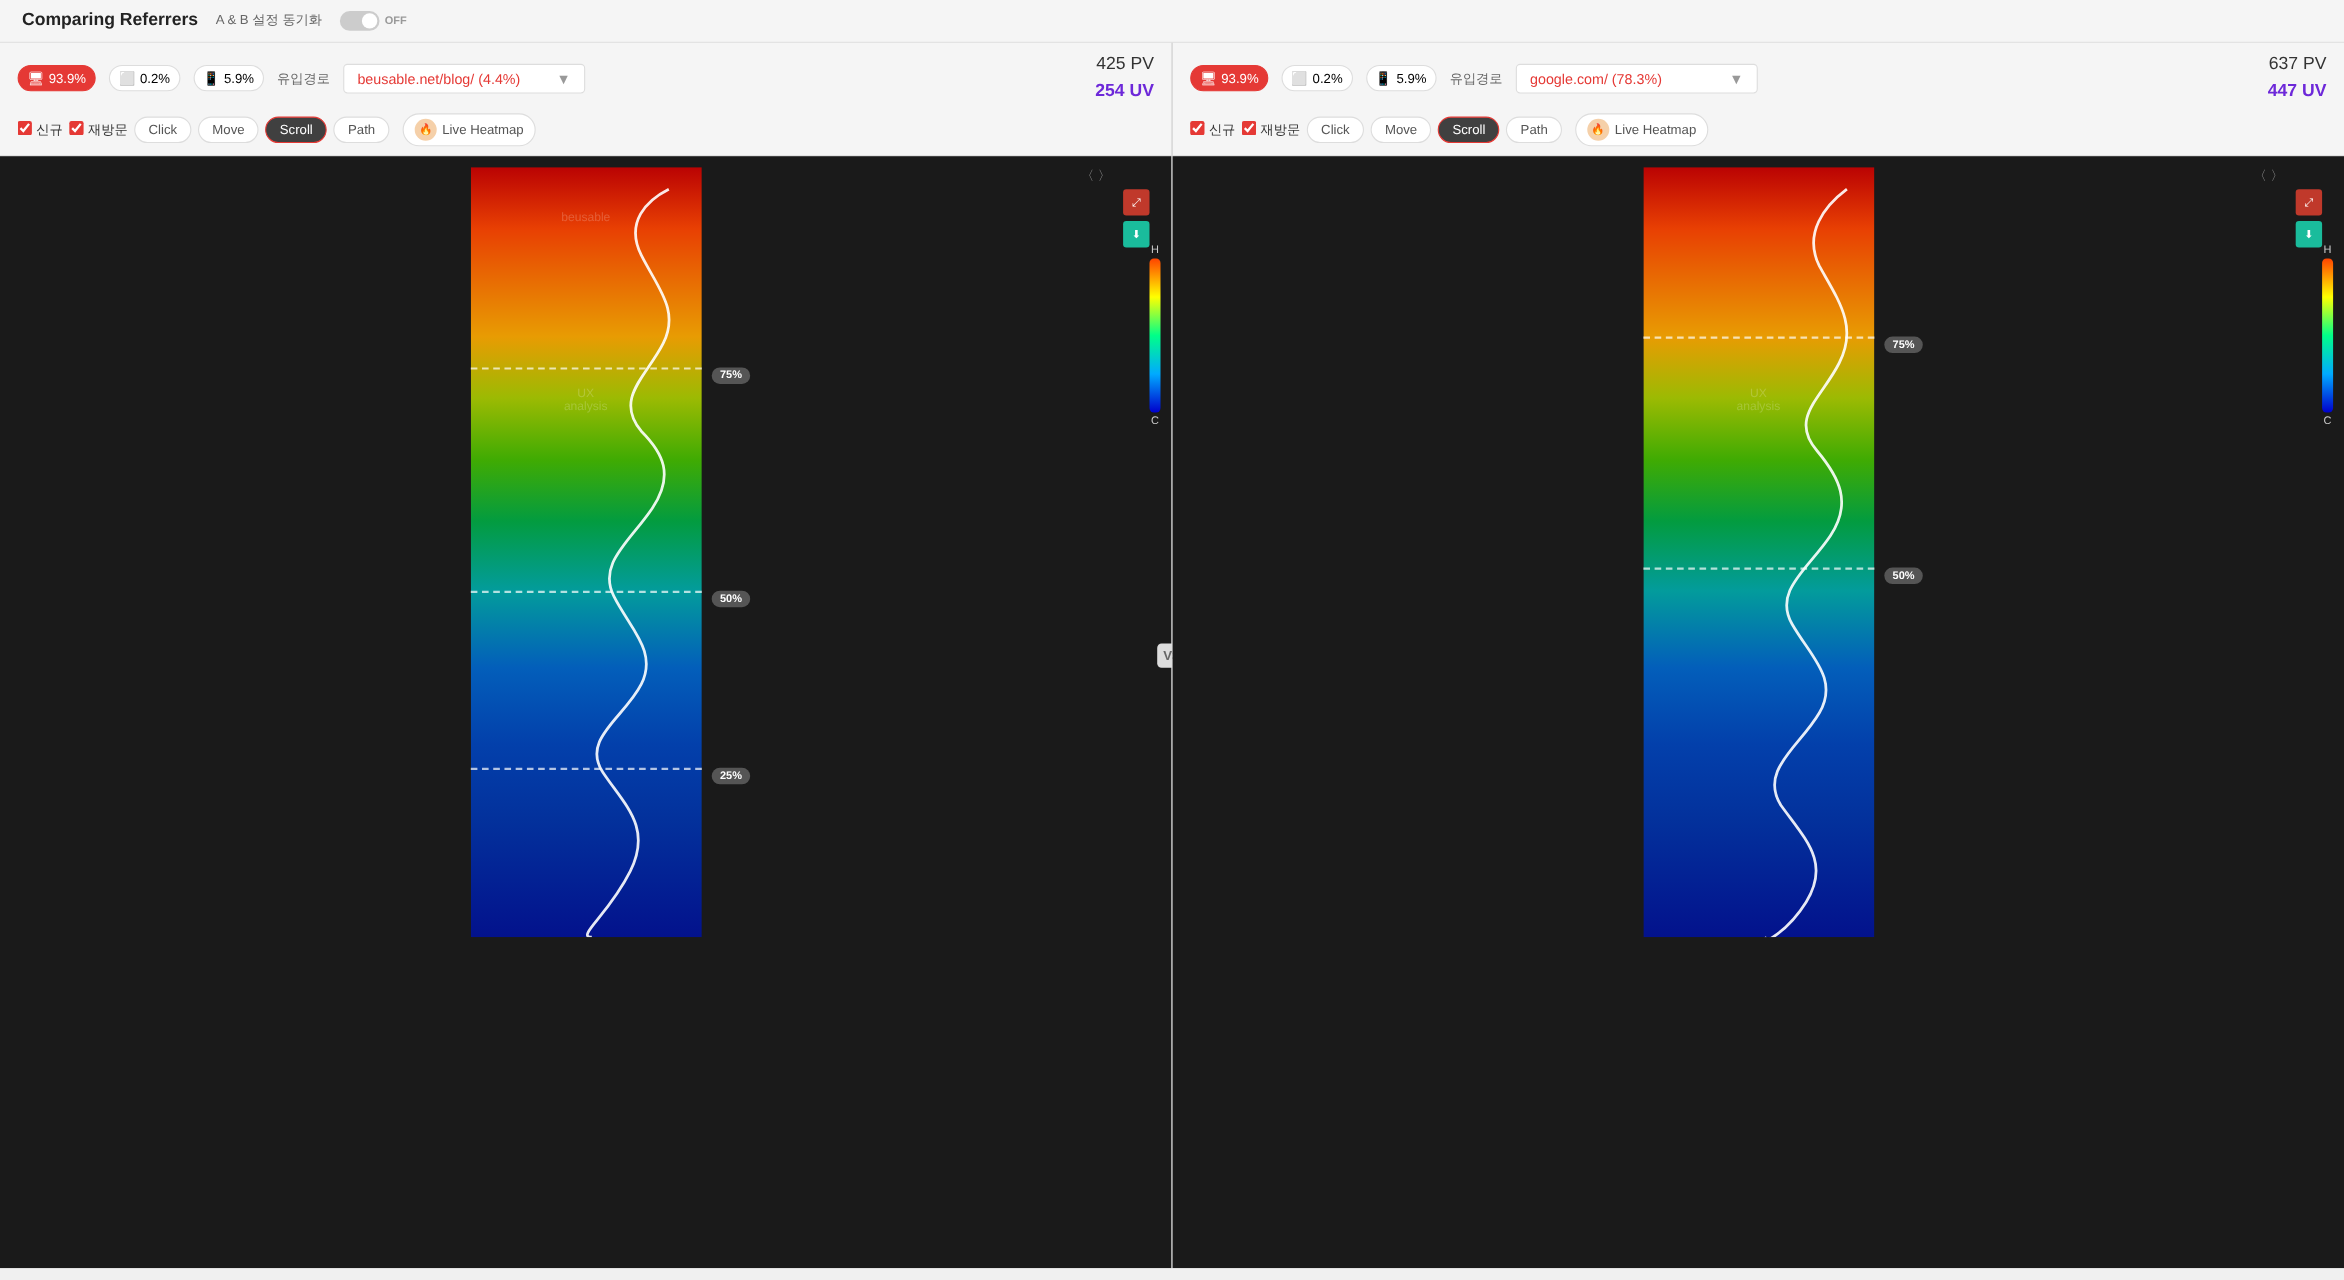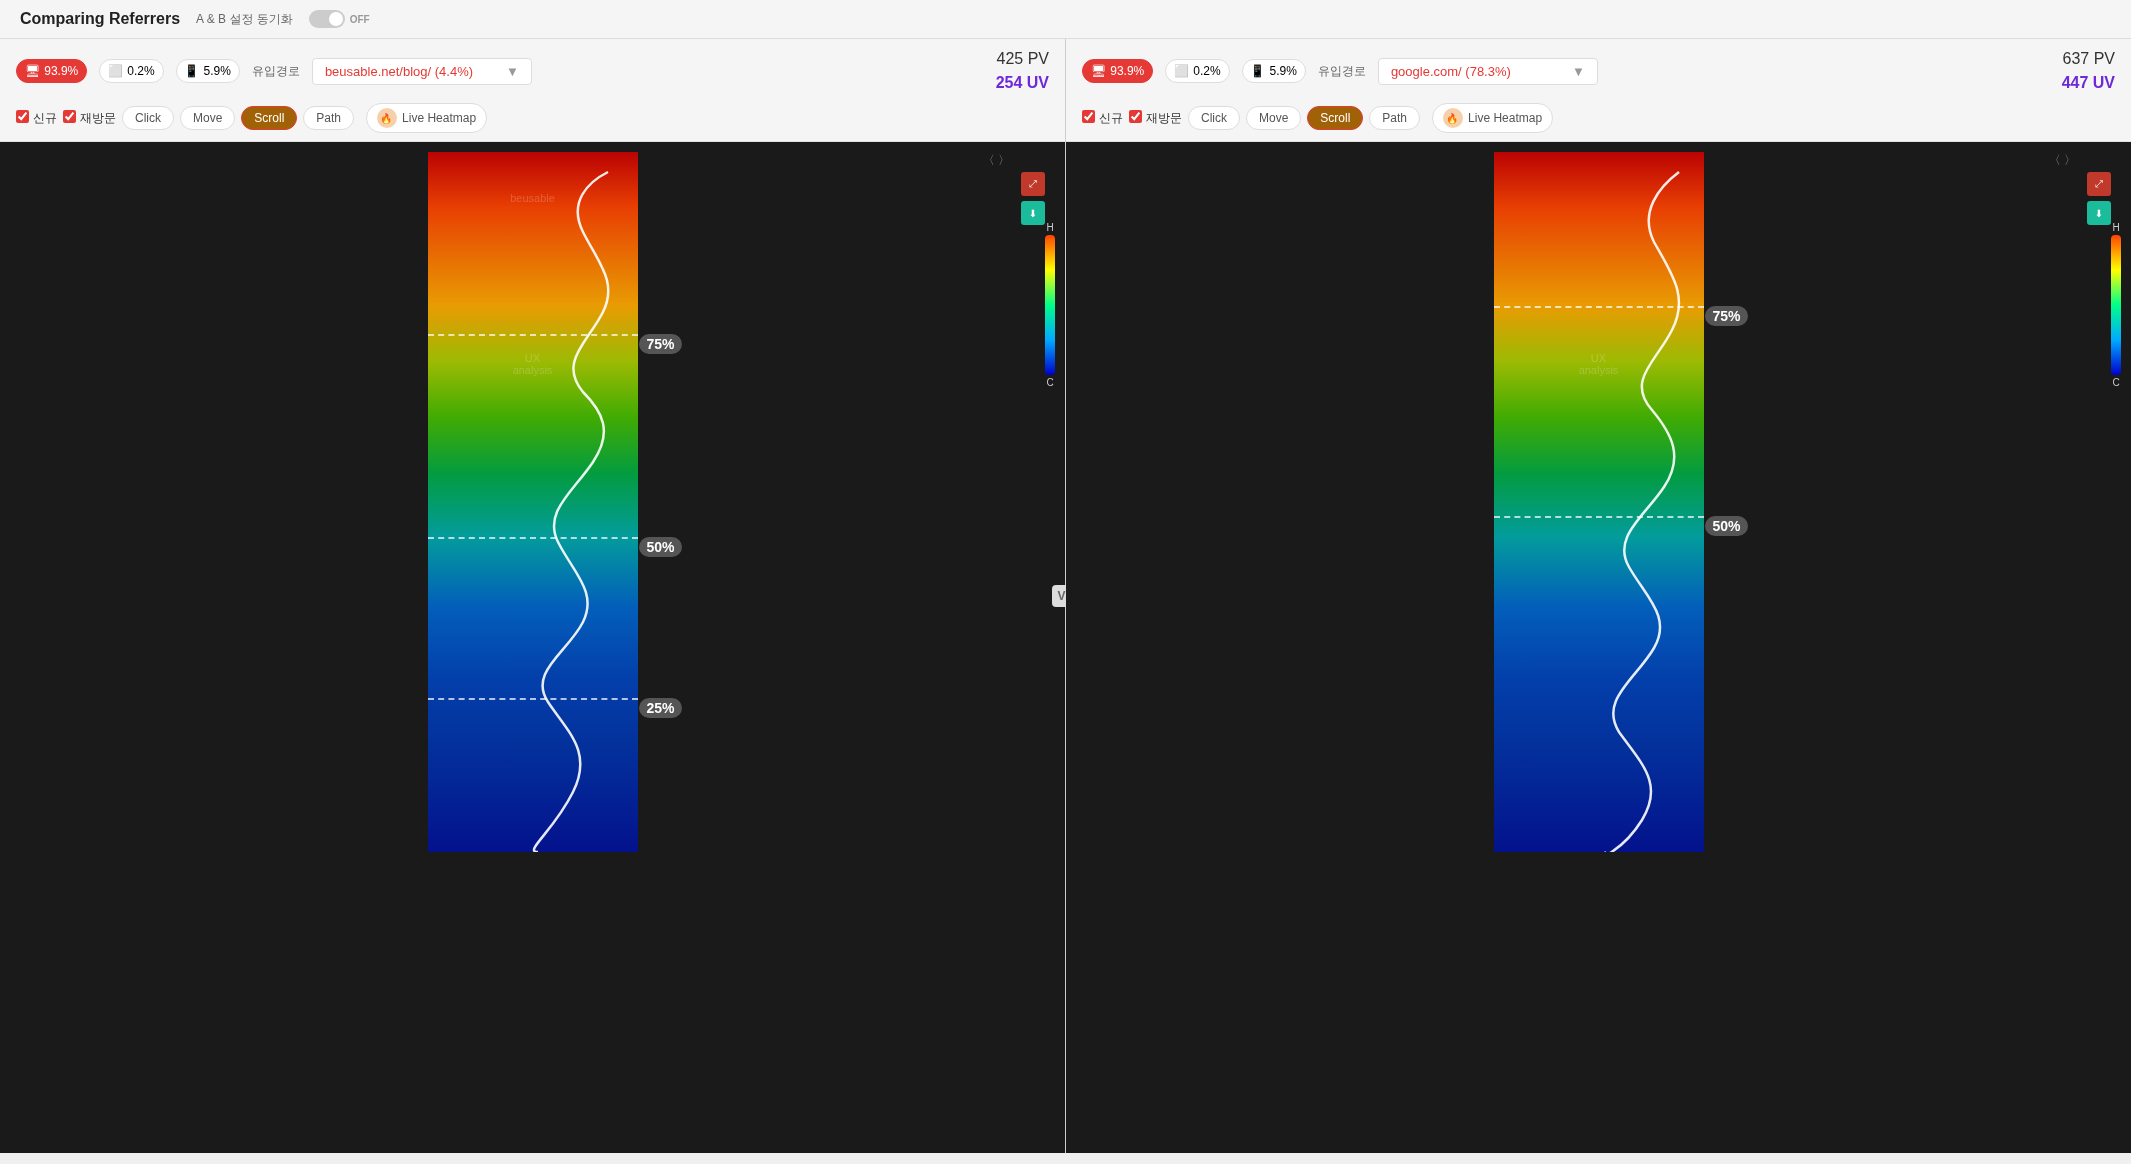--- a/index.html
+++ b/index.html
@@ -5,21 +5,21 @@
     * { box-sizing: border-box; margin: 0; padding: 0; }
     body {
       font-family: -apple-system, BlinkMacSystemFont, 'Segoe UI', sans-serif;
       background: #f0f0f0;
       font-size: 13px;
       color: #333;
     }
 
     .header-bar {
       display: flex;
-      align-items: flex-end;
+      align-items: flex-start;
       padding: 10px 20px;
       background: #f5f5f5;
       border-bottom: 1px solid #ddd;
       gap: 16px;
     }
     .header-title {
       font-size: 16px;
       font-weight: 600;
       color: #222;
     }
@@ -141,21 +141,21 @@
     .mode-btn {
       padding: 4px 12px;
       border-radius: 14px;
       border: 1px solid #ddd;
       background: white;
       cursor: pointer;
       font-size: 12px;
       color: #555;
     }
     .mode-btn.active {
-      background: #a16207;
+      background: #404040;
       color: white;
       border-color: #e53935;
     }
 
     .live-heatmap-btn {
       display: flex;
       align-items: center;
       gap: 5px;
       padding: 4px 10px;
       border-radius: 16px;
@@ -243,21 +243,21 @@
       height: 100%;
     }
 
     .percent-label {
       position: absolute;
       right: -48px;
       background: #555;
       color: white;
       border-radius: 10px;
       padding: 2px 7px;
-      font-size: 14px;
+      font-size: 10px;
       font-weight: bold;
     }
 
     .color-scale {
       position: absolute;
       right: 10px;
       top: 80px;
       display: flex;
       flex-direction: column;
       align-items: center;

